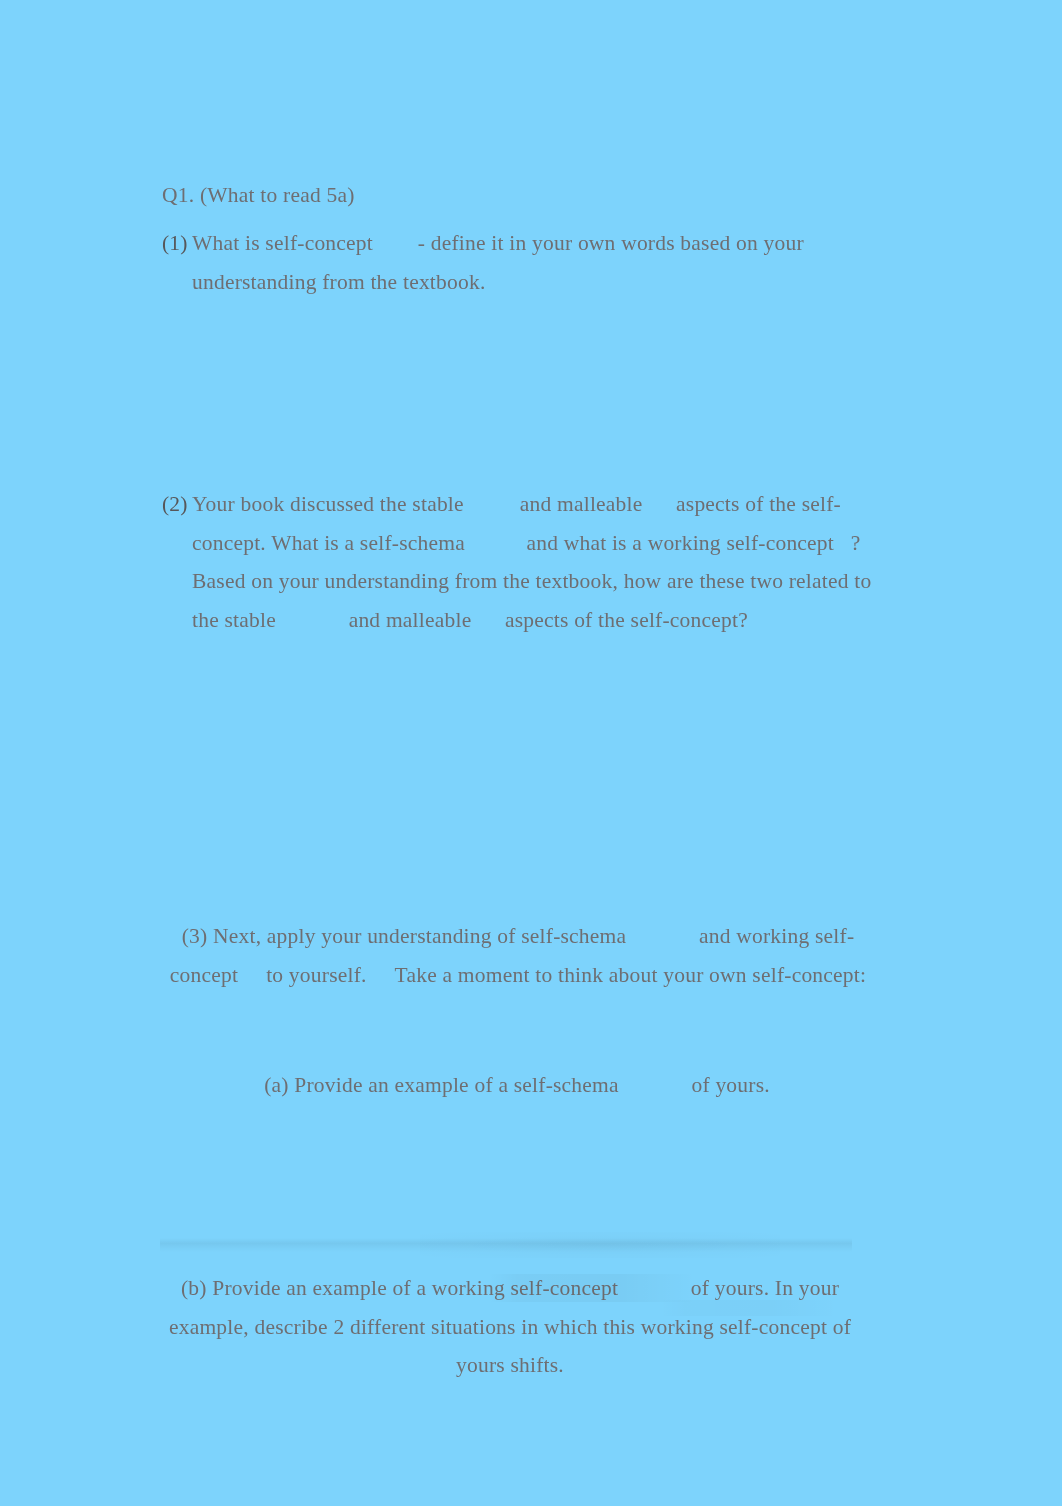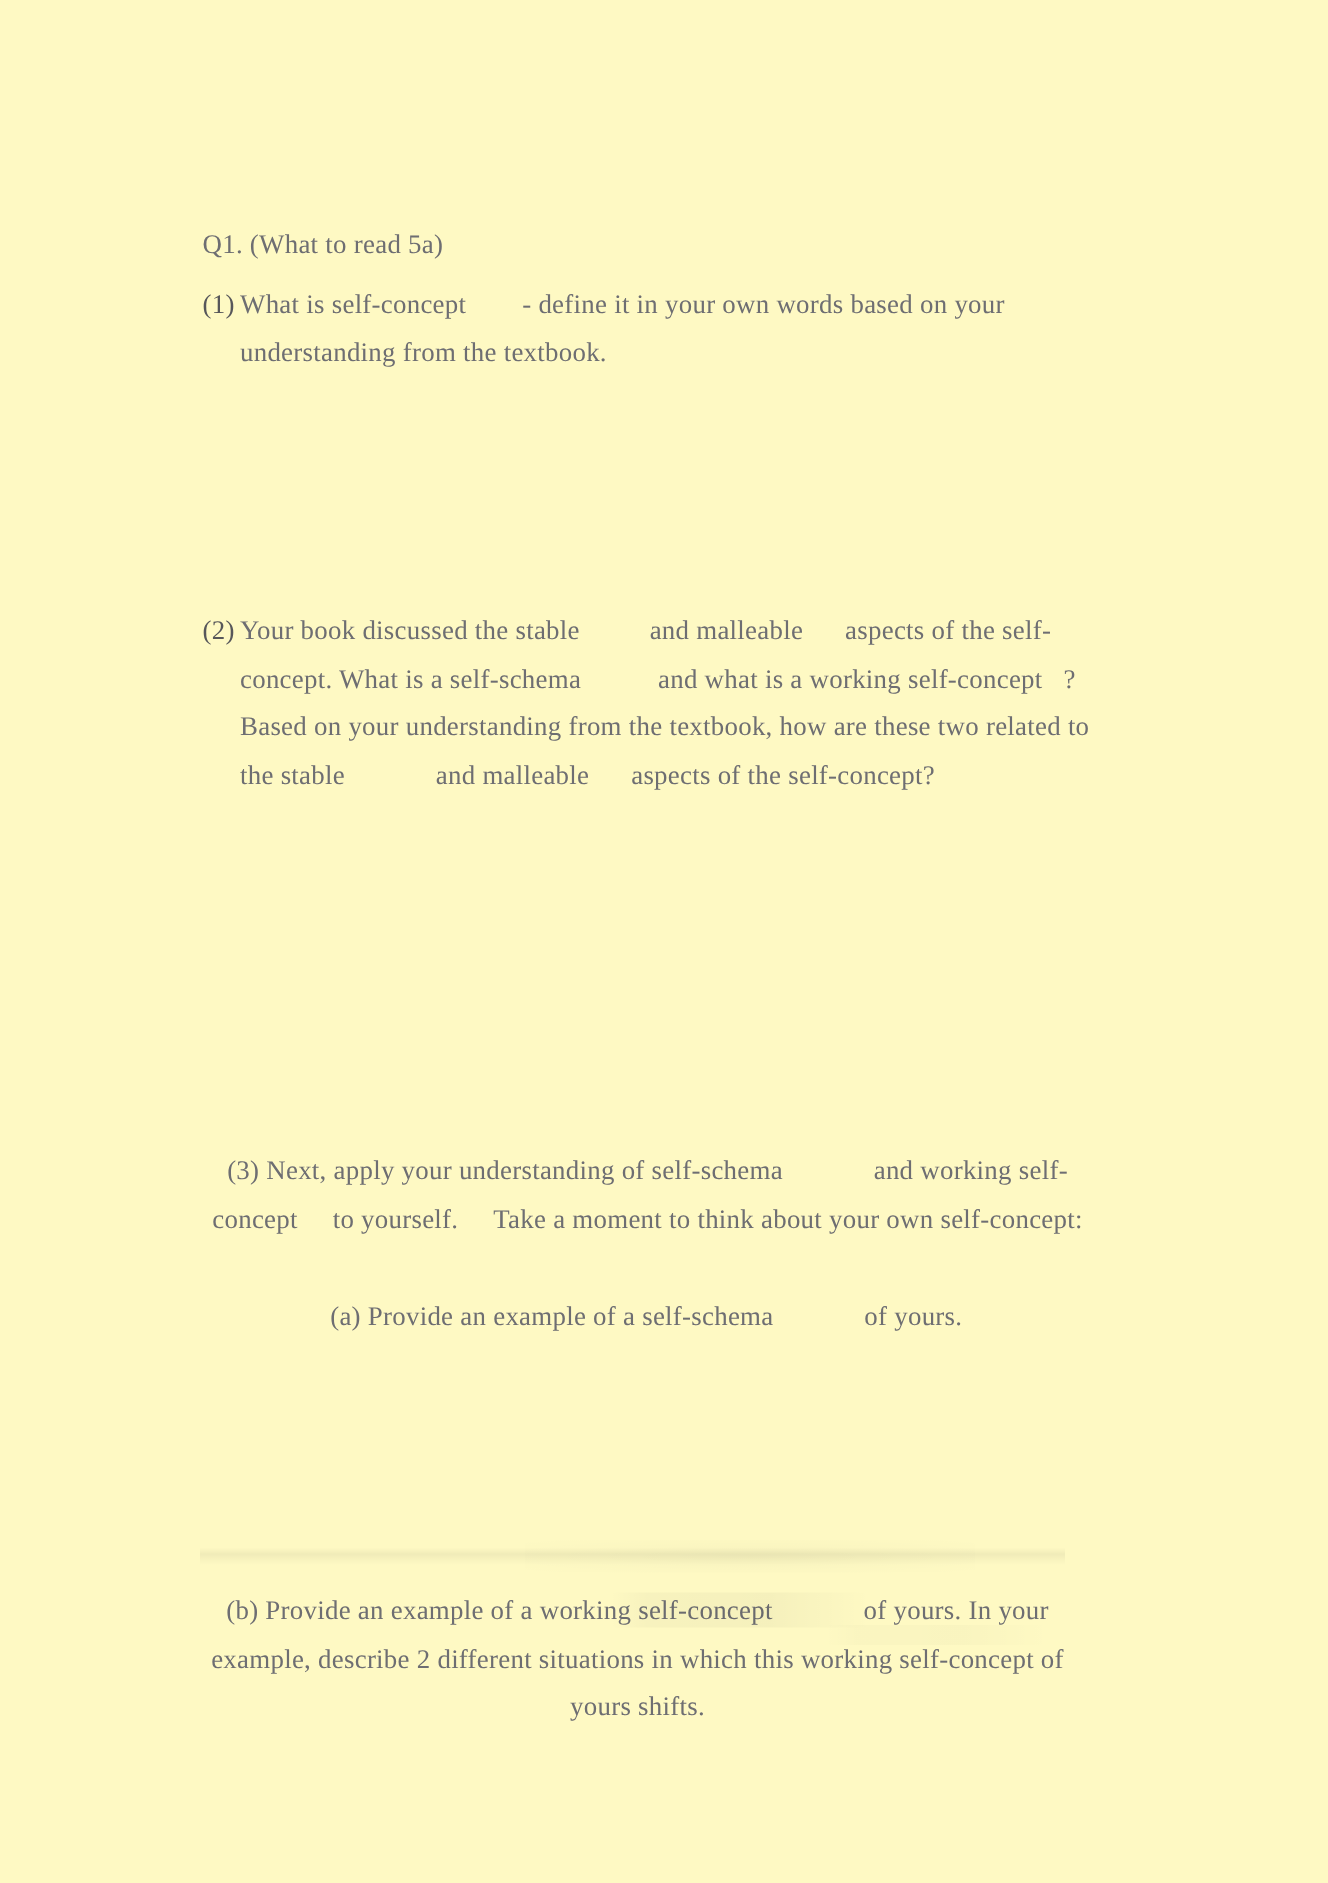--- a/index.html
+++ b/index.html
@@ -8,21 +8,21 @@
     padding: 0;
     background: #ffffff;
   }
   body {
     font-family: "Liberation Serif", "DejaVu Serif", serif;
   }
   .page {
     position: relative;
     width: 1062px;
     height: 1506px;
-    background: #fef9c3;
+    background: #7dd3fc;
     overflow: hidden;
     margin: 0 auto;
   }
   .doc-body {
     position: absolute;
     left: 160px;
     top: 0;
     width: 720px;
   }
   .txt {
@@ -117,21 +117,21 @@
 
     <div class="hang-item txt" style="top:485px;">
       <span class="hang-marker">(2)</span>
       <span class="hang-text">Your book discussed the stable<span class="gap">          </span>and malleable<span class="gap">      </span>aspects of the self-concept. What is a self-schema<span class="gap">           </span>and what is a working self-concept<span class="gap">   </span>? Based on your understanding from the textbook, how are these two related to the stable<span class="gap">             </span>and malleable<span class="gap">      </span>aspects of the self-concept?</span>
     </div>
 
     <div class="para txt" style="top:917px; width:716px;">
       <span>(3) Next, apply your understanding of self-schema<span class="gap">             </span>and working self-concept<span class="gap">     </span>to yourself.<span class="gap">     </span>Take a moment to think about your own self-concept:</span>
     </div>
 
-    <div class="para txt" style="top:1034px;">
+    <div class="para txt" style="top:1066px;">
       <span>(a) Provide an example of a self-schema<span class="gap">             </span>of yours.</span>
     </div>
 
     <div class="para txt" style="top:1269px; width:700px;">
       <span>(b) Provide an example of a working self-concept<span class="gap">             </span>of yours. In your example, describe 2 different situations in which this working self-concept of yours shifts.</span>
     </div>
 
   </div>
 
   <div class="page-break-shadow" style="left:160px; top:1238px; width:692px; height:14px;"></div>

